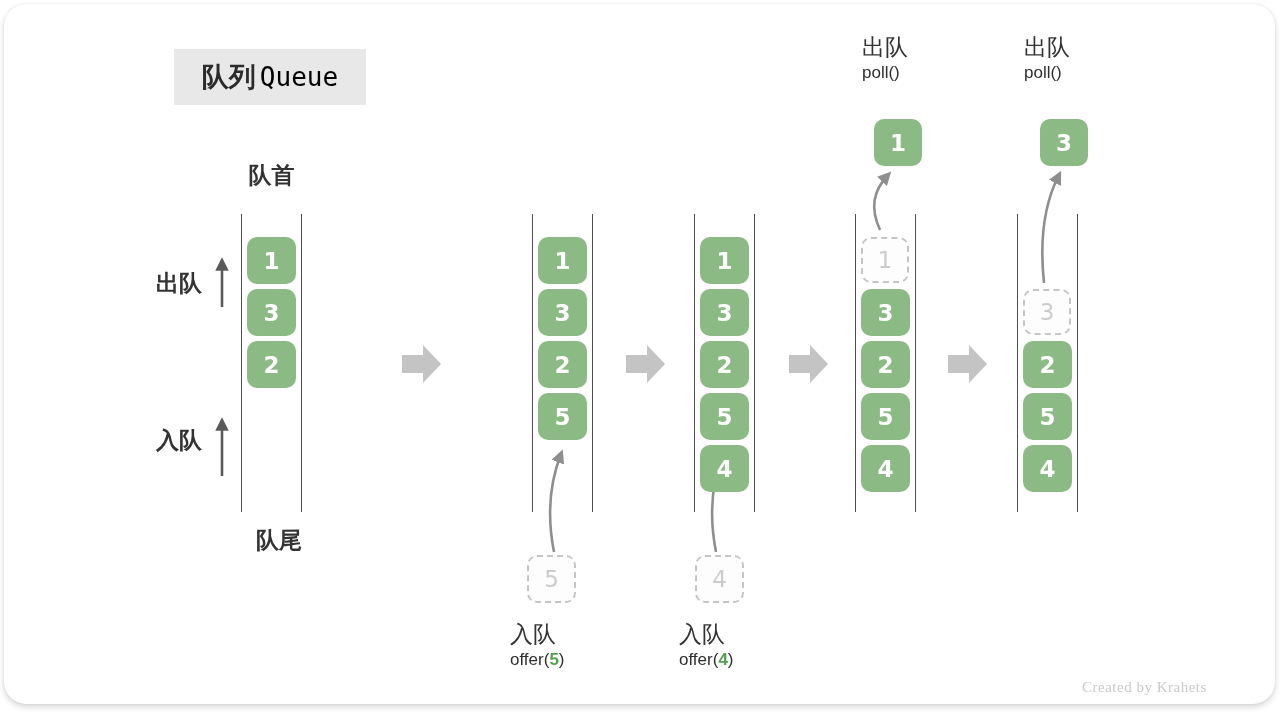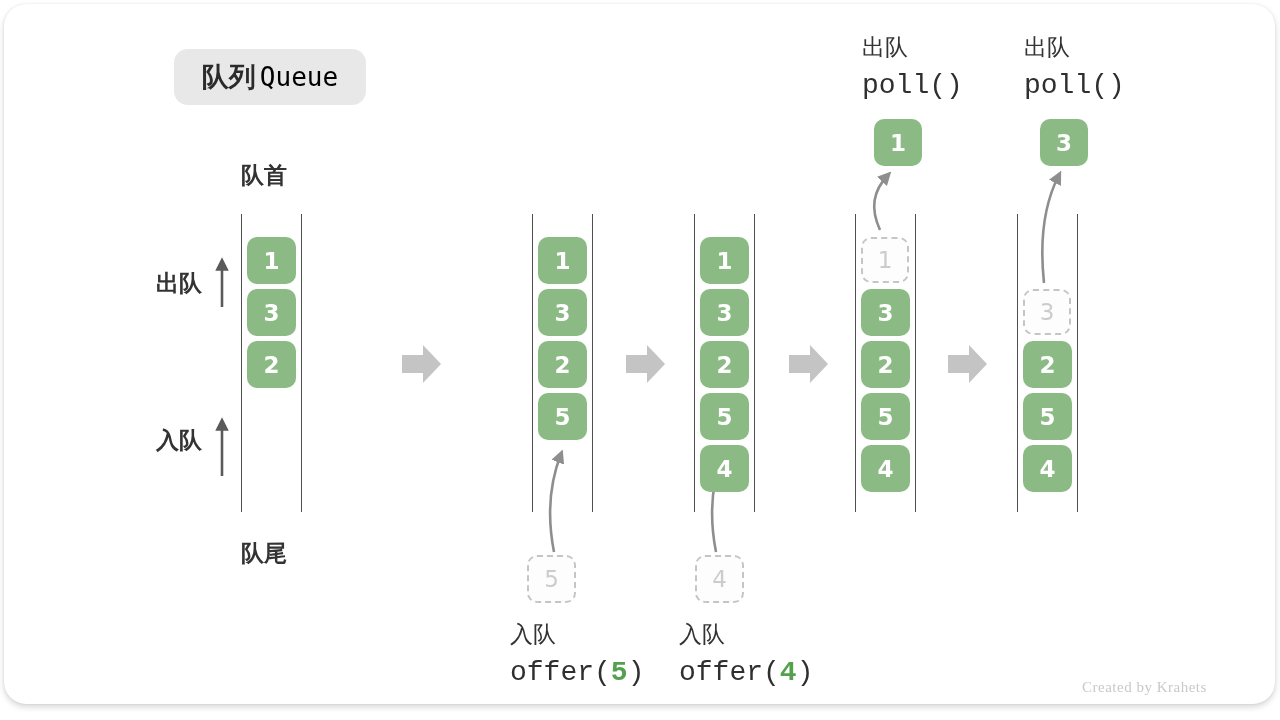--- a/index.html
+++ b/index.html
@@ -16,27 +16,27 @@
     --watermark:#c9c9c9;
   }
   *{box-sizing:border-box}
   html,body{margin:0;padding:0;background:#ffffff}
   body{width:1280px;height:720px;position:relative;font-family:"Liberation Sans",sans-serif;overflow:hidden}
   .card{position:absolute;left:4px;top:4px;width:1271px;height:700px;background:#fff;border-radius:22px;
         box-shadow:0 3px 6px rgba(0,0,0,.16),0 0 2px rgba(0,0,0,.10)}
   .overlay{position:absolute;left:0;top:0;width:1280px;height:720px;pointer-events:none}
 
   .title-box{position:absolute;left:170px;top:45px;width:192px;height:56px;background:var(--title-bg);
-             border-radius:14px;display:flex;align-items:center;justify-content:center;gap:4px}
+             border-radius:0;display:flex;align-items:center;justify-content:center;gap:4px}
   .title-zh{font-size:27px;font-weight:700;color:#2b2b2b}
   .title-en{font-family:"DejaVu Sans Mono",monospace;font-size:26px;color:#000000}
 
   .cjk-label{position:absolute;font-size:23px;font-weight:700;color:var(--label-dark);white-space:nowrap}
-  .front-label{left:237px;top:156px;width:61px;}
-  .rear-label{left:237px;top:534px;width:61px;text-align:left}
+  .front-label{left:237px;top:156px;width:61px;text-align:center}
+  .rear-label{left:237px;top:521px;width:61px;text-align:right}
   .deq-label{left:152px;top:264px}
   .enq-label{left:152px;top:421px}
 
   .qcol{position:absolute;top:210px;height:298px;width:61px;
         border-left:1.6px solid var(--line);border-right:1.6px solid var(--line)}
   .qbox{position:absolute;left:5px;width:49px;height:47px;border-radius:10px;background:var(--green);
         color:#fff;font-family:"DejaVu Sans",sans-serif;font-size:23px;font-weight:700;
         display:flex;align-items:center;justify-content:center}
   .qbox.dashed{left:5px;width:48px;height:46px;background:#fdfdfd;border:2.4px dashed var(--dash-border);
         color:var(--dash-text);font-weight:400}
@@ -45,21 +45,21 @@
   .pending{position:absolute;width:49px;height:48px;border-radius:10px;background:#fdfdfd;
            border:2.4px dashed var(--dash-border);color:var(--dash-text);
            font-family:"DejaVu Sans",sans-serif;font-size:23px;
            display:flex;align-items:center;justify-content:center}
   .popped{position:absolute;width:48px;height:47px;border-radius:10px;background:var(--green);
           color:#fff;font-family:"DejaVu Sans",sans-serif;font-size:23px;font-weight:700;
           display:flex;align-items:center;justify-content:center}
 
   .op-group{position:absolute;white-space:nowrap}
   .op-zh{font-size:23px;color:var(--label-dark)}
-  .op-code{margin-top:7px;font-family:Liberation Mono, monospace;font-size:28px;color:#2f2f2f}
+  .op-code{font-family:Liberation Sans, sans-serif;font-size:17px;color:#2f2f2f}
   .op-code .arg{color:var(--code-green);font-weight:700}
 
   .block-arrow{fill:var(--block-gray)}
   .curve{fill:none;stroke:var(--curve-gray);stroke-width:2.6px}
   .side-line{stroke:var(--side-dark);stroke-width:2.6px}
 
   .watermark{position:absolute;left:1078px;top:675px;font-family:Liberation Serif, serif;
              font-size:15px;color:var(--watermark);letter-spacing:0.5px}
 </style>
 </head>

